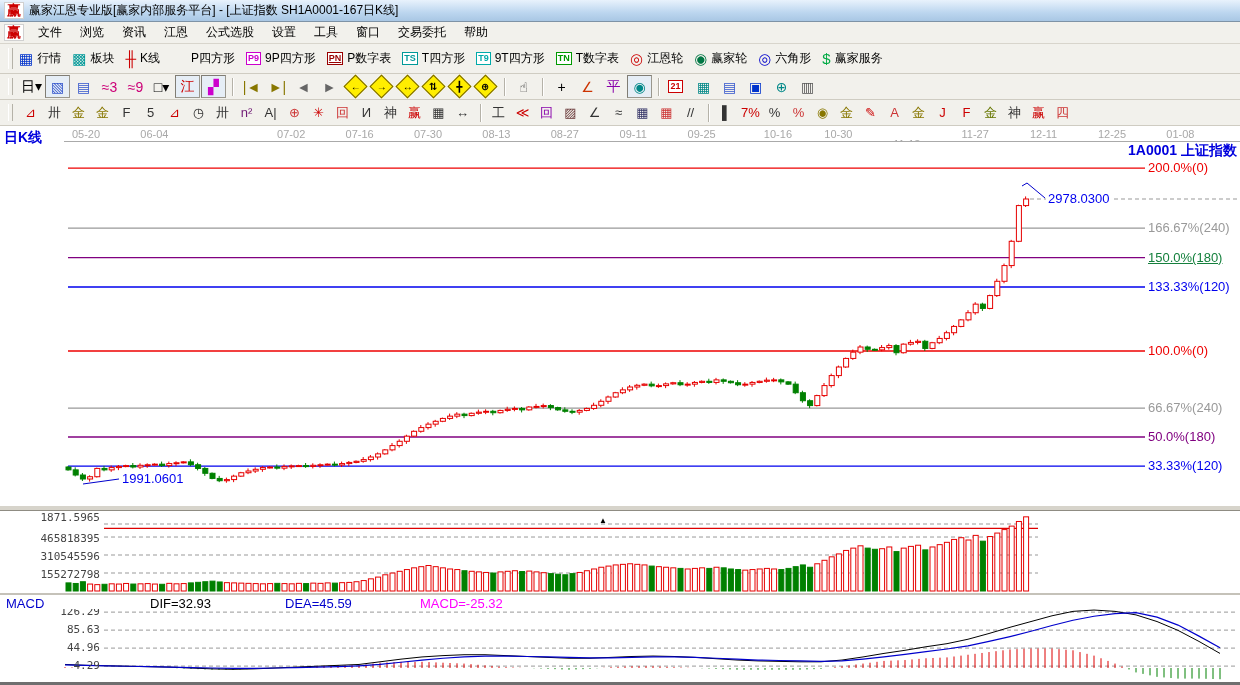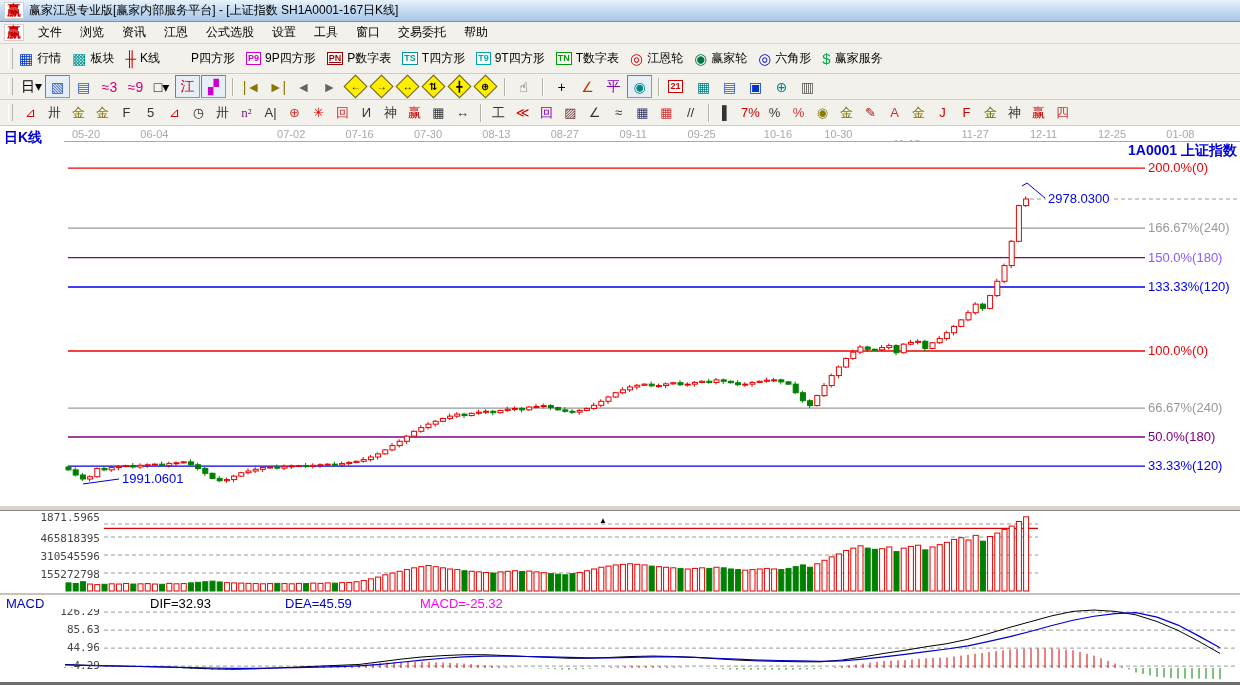--- a/index.html
+++ b/index.html
@@ -268,21 +268,21 @@
       <span class="ibtn small">
         <span class="glyph" style="color: rgb(204, 0, 0);">⊿</span>
       </span>
       <span class="ibtn small">
         <span class="glyph" style="color: rgb(51, 51, 51);">◷</span>
       </span>
       <span class="ibtn small">
         <span class="glyph" style="color: rgb(51, 51, 51);">卅</span>
       </span>
       <span class="ibtn small">
-        <span class="glyph" style="color: #701a75; font-family: Liberation Serif, serif;">n²</span>
+        <span class="glyph" style="color: #701a75;">n²</span>
       </span>
       <span class="ibtn small">
         <span class="glyph" style="color: rgb(51, 51, 51);">A|</span>
       </span>
       <span class="ibtn small">
         <span class="glyph" style="color: rgb(204, 51, 51);">⊕</span>
       </span>
       <span class="ibtn small">
         <span class="glyph" style="color: rgb(204, 0, 0);">✳</span>
       </span>
@@ -979,21 +979,21 @@
         <line x1="1213" y1="526" x2="1213" y2="537.0088495575221" stroke="#008000" stroke-width="1"></line>
         <line x1="1220" y1="526" x2="1220" y2="537.2035398230089" stroke="#008000" stroke-width="1"></line>
         <polyline points="65,522.4601769911504 86,523.3451327433628 107,523.787610619469 128,524.2300884955753 149,524.6725663716815 170,525.1150442477876 191,526 212,526.8849557522124 233,527.3274336283185 254,526.8849557522124 275,526 296,525.1150442477876 317,524.2300884955753 338,523.3451327433628 359,522.4601769911504 380,519.8053097345132 401,517.1504424778761 422,514.9380530973451 443,513.6106194690266 464,512.7256637168142 485,512.7256637168142 506,513.6106194690266 527,514.4955752212389 548,515.3805309734513 569,516.2654867256637 590,516.2654867256637 611,515.3805309734513 632,514.4955752212389 653,514.0530973451328 674,514.4955752212389 695,515.3805309734513 716,516.70796460177 737,518.0353982300885 758,518.9203539823009 779,519.362831858407 800,519.8053097345132 821,519.8053097345132 842,518.0353982300885 863,514.9380530973451 884,511.39823008849555 905,508.3008849557522 926,504.76106194690266 947,501.6637168141593 968,497.23893805309734 989,491.4867256637168 1010,485.2920353982301 1031,479.53982300884957 1052,473.78761061946904 1073,469.36283185840705 1094,468.0353982300885 1115,469.36283185840705 1136,472.9026548672566 1157,479.53982300884957 1178,488.3893805309734 1199,499.4513274336283 1220,511.429203539823" fill="none" stroke="#000000" stroke-width="1"></polyline>
         <polyline points="65,522.9026548672566 86,523.3451327433628 107,523.787610619469 128,524.2300884955753 149,524.6725663716815 170,525.1150442477876 191,525.5575221238938 212,526 233,526.4424778761062 254,526.4424778761062 275,526 296,525.5575221238938 317,525.1150442477876 338,524.6725663716815 359,523.787610619469 380,522.4601769911504 401,520.2477876106195 422,518.0353982300885 443,516.2654867256637 464,514.9380530973451 485,514.0530973451328 506,514.0530973451328 527,514.4955752212389 548,514.9380530973451 569,515.3805309734513 590,515.8230088495575 611,515.8230088495575 632,515.3805309734513 653,514.9380530973451 674,514.9380530973451 695,515.3805309734513 716,516.2654867256637 737,517.1504424778761 758,518.0353982300885 779,518.4778761061947 800,518.9203539823009 821,519.362831858407 842,518.9203539823009 863,517.1504424778761 884,514.9380530973451 905,512.2831858407079 926,509.62831858407077 947,506.9734513274336 968,503.87610619469024 989,499.4513274336283 1010,494.5840707964602 1031,489.27433628318585 1052,483.5221238938053 1073,478.21238938053096 1094,474.2300884955752 1115,471.57522123893807 1136,470.69026548672565 1157,475.11504424778764 1178,483.07964601769913 1199,494.14159292035396 1220,505.8274336283186" fill="none" stroke="#0000cc" stroke-width="1.2"></polyline>
       </svg>
     <span id="price-marker-label" style="top: 49px;">2978.0300</span>
     <span id="low-label">1991.0601</span>
     <div id="gann-labels">
         <span class="gann-label" style="top: 18.1514px; color: rgb(238, 0, 0);">200.0%(0)</span>
         <span class="gann-label" style="top: 78.1514px; color: rgb(153, 153, 153);">166.67%(240)</span>
-        <span class="gann-label" style="top: 107.58px; color: #8b5cf6;">150.0%(180)</span>
+        <span class="gann-label" style="top: 107.58px; color: #15803d; text-decoration: underline;">150.0%(180)</span>
         <span class="gann-label" style="top: 137.009px; color: rgb(0, 0, 238);">133.33%(120)</span>
         <span class="gann-label" style="top: 201.009px; color: rgb(238, 0, 0);">100.0%(0)</span>
         <span class="gann-label" style="top: 258.151px; color: rgb(153, 153, 153);">66.67%(240)</span>
         <span class="gann-label" style="top: 287.009px; color: rgb(128, 0, 128);">50.0%(180)</span>
         <span class="gann-label" style="top: 316.151px; color: rgb(0, 0, 238);">33.33%(120)</span>
       </div>
     <div id="vol-labels">
         <span class="vol-label" style="top: 369px;">1871.5965</span>
         <span class="vol-label" style="top: 390px;">465818395</span>
         <span class="vol-label" style="top: 408px;">310545596</span>

